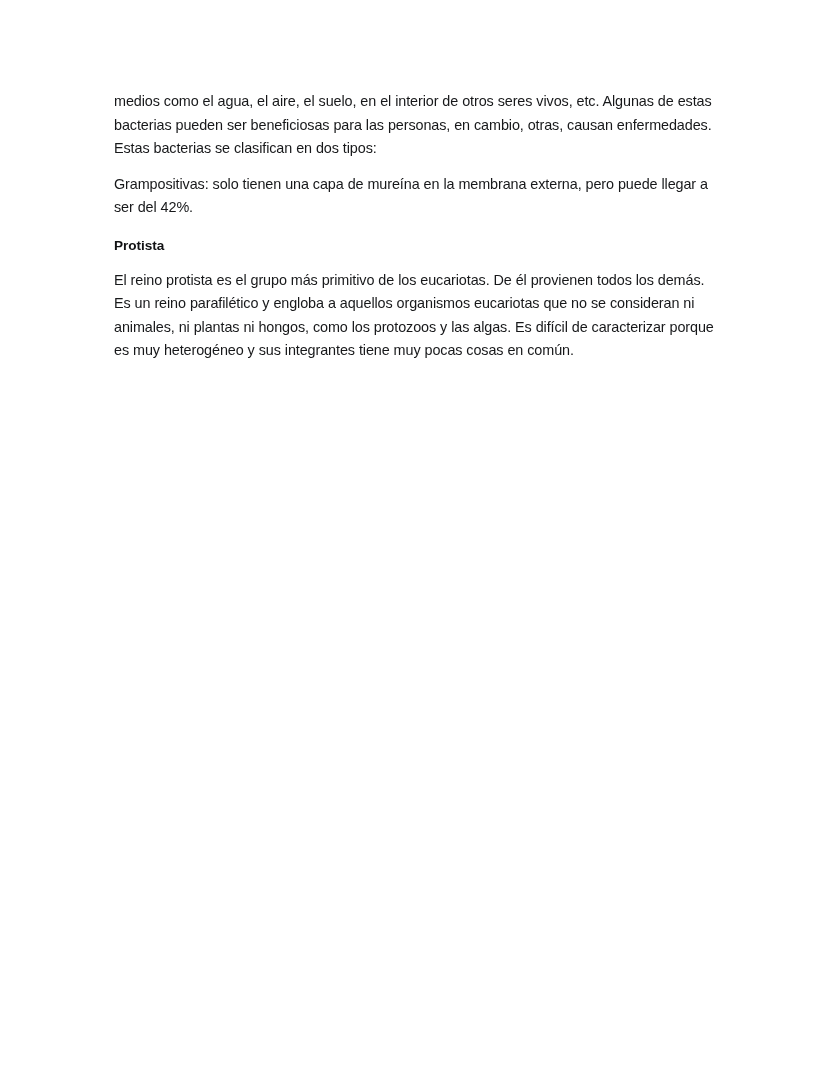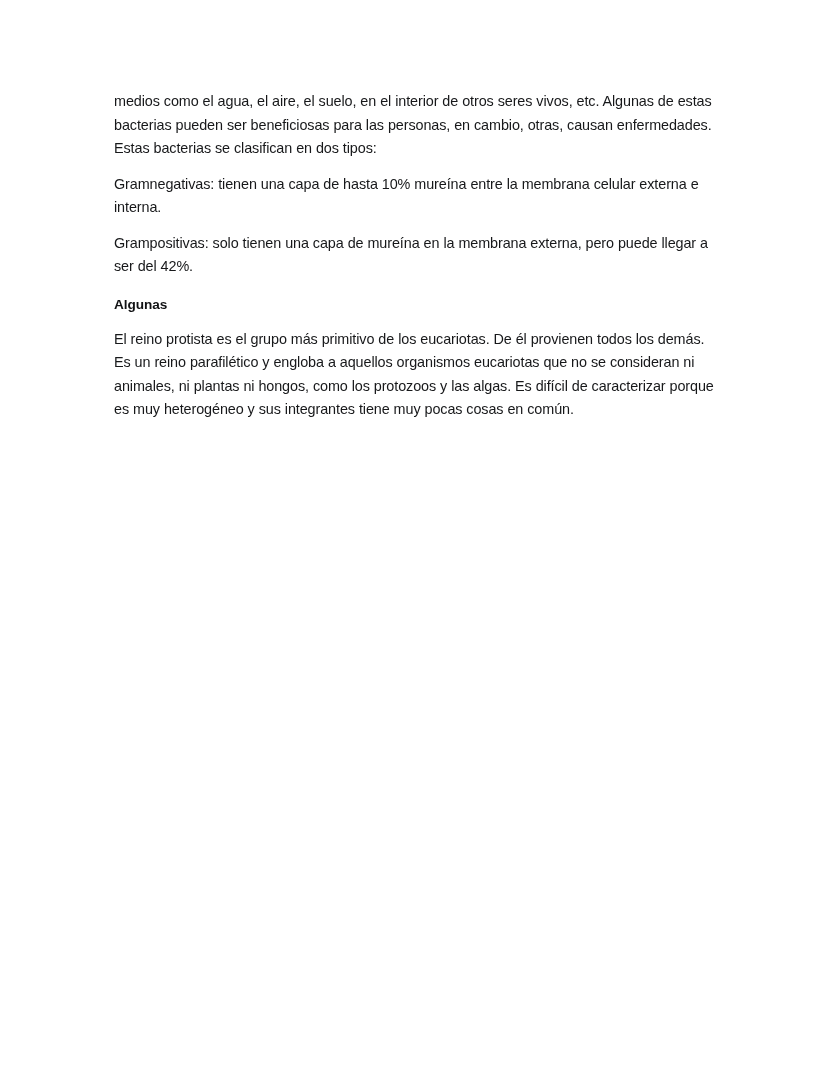--- a/index.html
+++ b/index.html
@@ -47,24 +47,23 @@
   }
 </style>
 </head>
 <body>
 
 <div class="page">
   <div class="content">
 
     <p class="para">medios como el agua, el aire, el suelo, en el interior de otros seres vivos, etc. Algunas de estas bacterias pueden ser beneficiosas para las personas, en cambio, otras, causan enfermedades. Estas bacterias se clasifican en dos tipos:</p>
 
-    <p class="para">Gramnegativas: tienen una capa de hasta 10% mureína entre la membrana celular externa e interna.</p>
 
     <p class="para">Grampositivas: solo tienen una capa de mureína en la membrana externa, pero puede llegar a ser del 42%.</p>
 
     <div class="spacer-pre-heading"></div>
 
-    <h3 class="heading">Algunas</h3>
+    <h3 class="heading">Protista</h3>
 
     <p class="para">El reino protista es el grupo más primitivo de los eucariotas. De él provienen todos los demás. Es un reino parafilético y engloba a aquellos organismos eucariotas que no se consideran ni animales, ni plantas ni hongos, como los protozoos y las algas. Es difícil de caracterizar porque es muy heterogéneo y sus integrantes tiene muy pocas cosas en común.</p>
 
   </div>
 </div>
 
 </body></html>

